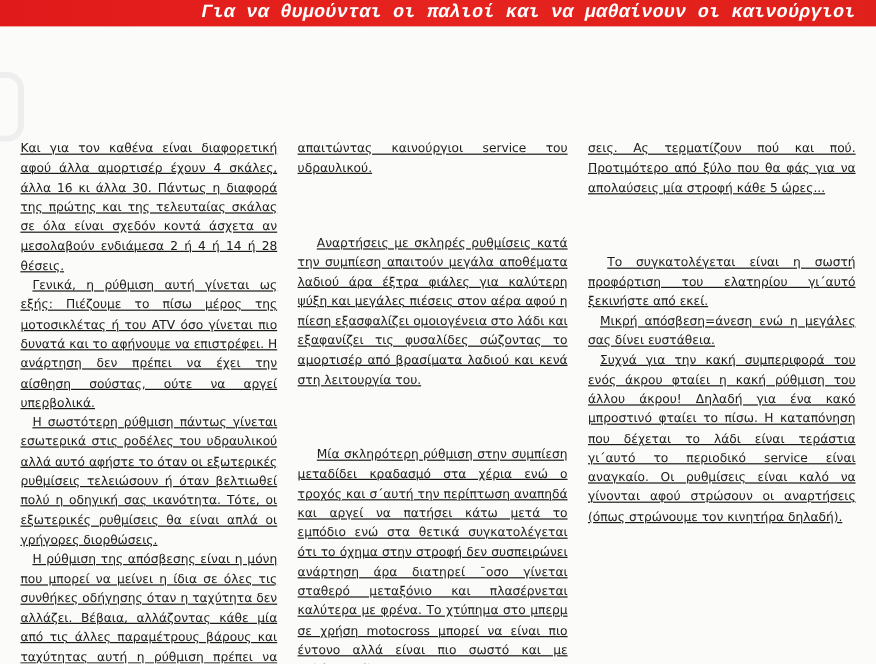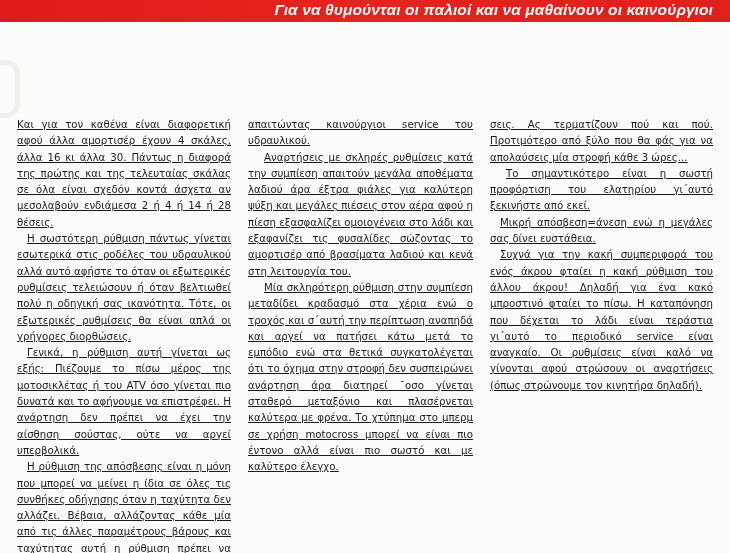--- a/index.html
+++ b/index.html
@@ -10,66 +10,66 @@
     position: relative;
   }
   .header-band {
     position: absolute; left: 0; top: 0; width: 730px; height: 22px;
     background: linear-gradient(90deg, #e01a1a 0%, #e6231e 50%, #e0201b 100%);
   }
   .header-title {
     position: absolute; right: 17px; top: 1px;
     color: #ffffff; font-weight: bold; font-style: italic;
     font-size: 15.5px; letter-spacing: 0.1px;
-    font-family: Liberation Sans, sans-serif;
+    font-family: Liberation Mono, monospace;
     white-space: nowrap;
   }
   .side-deco {
     position: absolute; left: -14px; top: 60px;
     width: 24px; height: 48px;
     border: 5px solid #ececec; border-radius: 14px;
     opacity: 0.9;
   }
   .column {
     position: absolute; top: 117px;
     font-size: 10.2px; line-height: 16.3px;
     color: #1c1c1c;
     text-align: justify;
     hyphens: manual;
   }
   .col-left { left: 17px; width: 214px; }
   .col-mid { left: 248px; width: 225px; }
   .col-right { left: 490px; width: 223px; }
   .column p { margin: 0; text-indent: 10px; text-decoration: underline; }
   .column p.noindent { text-indent: 0; }
-  .column p.indent2 { text-indent: 16px; }
+  .column p.indent2 { text-indent: 16px; margin-top: 46px; }
 </style>
 </head>
 <body>
 
 <div class="header-band">
   <span class="header-title">Για να θυμούνται οι παλιοί και να μαθαίνουν οι καινούργιοι</span>
 </div>
 
 <div class="side-deco"></div>
 
 <div class="column col-left">
   <p class="noindent">Και για τον καθένα είναι διαφορετική αφού άλλα αμορτισέρ έχουν 4 σκάλες, άλλα 16 κι άλλα 30. Πάντως η διαφορά της πρώτης και της τελευταίας σκάλας σε όλα είναι σχεδόν κοντά άσχετα αν μεσολαβούν ενδιάμεσα 2 ή 4 ή 14 ή 28 θέσεις.</p>
+  <p>Γενικά, η ρύθμιση αυτή γίνεται ως εξής: Πιέζουμε το πίσω μέρος της μοτοσικλέτας ή του ATV όσο γίνεται πιο δυνατά και το αφήνουμε να επιστρέφει. Η ανάρτηση δεν πρέπει να έχει την αίσθηση σούστας, ούτε να αργεί υπερβολικά.</p>
   <p>Η σωστότερη ρύθμιση πάντως γίνεται εσωτερικά στις ροδέλες του υδραυλικού αλλά αυτό αφήστε το όταν οι εξωτερικές ρυθμίσεις τελειώσουν ή όταν βελτιωθεί πολύ η οδηγική σας ικανότητα. Τότε, οι εξωτερικές ρυθμίσεις θα είναι απλά οι γρήγορες διορθώσεις.</p>
-  <p>Γενικά, η ρύθμιση αυτή γίνεται ως εξής: Πιέζουμε το πίσω μέρος της μοτοσικλέτας ή του ATV όσο γίνεται πιο δυνατά και το αφήνουμε να επιστρέφει. Η ανάρτηση δεν πρέπει να έχει την αίσθηση σούστας, ούτε να αργεί υπερβολικά.</p>
   <p>Η ρύθμιση της απόσβεσης είναι η μόνη που μπορεί να μείνει η ίδια σε όλες τις συνθήκες οδήγησης όταν η ταχύτητα δεν αλλάζει. Βέβαια, αλλάζοντας κάθε μία από τις άλλες παραμέτρους βάρους και ταχύτητας αυτή η ρύθμιση πρέπει να αλλάζει.</p>
 
 </div>
 
 <div class="column col-mid">
   <p class="noindent">απαιτώντας καινούργιοι service του υδραυλικού.</p>
   <p class="indent2">Αναρτήσεις με σκληρές ρυθμίσεις κατά την συμπίεση απαιτούν μεγάλα αποθέματα λαδιού άρα έξτρα φιάλες για καλύτερη ψύξη και μεγάλες πιέσεις στον αέρα αφού η πίεση εξασφαλίζει ομοιογένεια στο λάδι και εξαφανίζει τις φυσαλίδες σώζοντας το αμορτισέρ από βρασίματα λαδιού και κενά στη λειτουργία του.</p>
   <p class="indent2">Μία σκληρότερη ρύθμιση στην συμπίεση μεταδίδει κραδασμό στα χέρια ενώ ο τροχός και σ΄αυτή την περίπτωση αναπηδά και αργεί να πατήσει κάτω μετά το εμπόδιο ενώ στα θετικά συγκατολέγεται ότι το όχημα στην στροφή δεν συσπειρώνει ανάρτηση άρα διατηρεί ¯οσο γίνεται σταθερό μεταξόνιο και πλασέρνεται καλύτερα με φρένα. Το χτύπημα στο μπερμ σε χρήση motocross μπορεί να είναι πιο έντονο αλλά είναι πιο σωστό και με καλύτερο έλεγχο.</p>
 
 </div>
 
 <div class="column col-right">
-  <p class="noindent">σεις. Ας τερματίζουν πού και πού. Προτιμότερο από ξύλο που θα φάς για να απολαύσεις μία στροφή κάθε 3 ώρες...</p>
-  <p class="indent2">Το σημαντικότερο είναι η σωστή προφόρτιση του ελατηρίου γι΄αυτό ξεκινήστε από εκεί.</p>
+  <p class="noindent">σεις. Ας τερματίζουν πού και πού. Προτιμότερο από ξύλο που θα φάς για να απολαύσεις μία στροφή κάθε 5 ώρες...</p>
+  <p class="indent2">Το συγκατολέγεται είναι η σωστή προφόρτιση του ελατηρίου γι΄αυτό ξεκινήστε από εκεί.</p>
   <p>Μικρή απόσβεση=άνεση ενώ η μεγάλες σας δίνει ευστάθεια.</p>
   <p>Συχνά για την κακή συμπεριφορά του ενός άκρου φταίει η κακή ρύθμιση του άλλου άκρου! Δηλαδή για ένα κακό μπροστινό φταίει το πίσω. Η καταπόνηση που δέχεται το λάδι είναι τεράστια γι΄αυτό το περιοδικό service είναι αναγκαίο. Οι ρυθμίσεις είναι καλό να γίνονται αφού στρώσουν οι αναρτήσεις (όπως στρώνουμε τον κινητήρα δηλαδή).</p>
 
 </div>
 
 </body></html>

